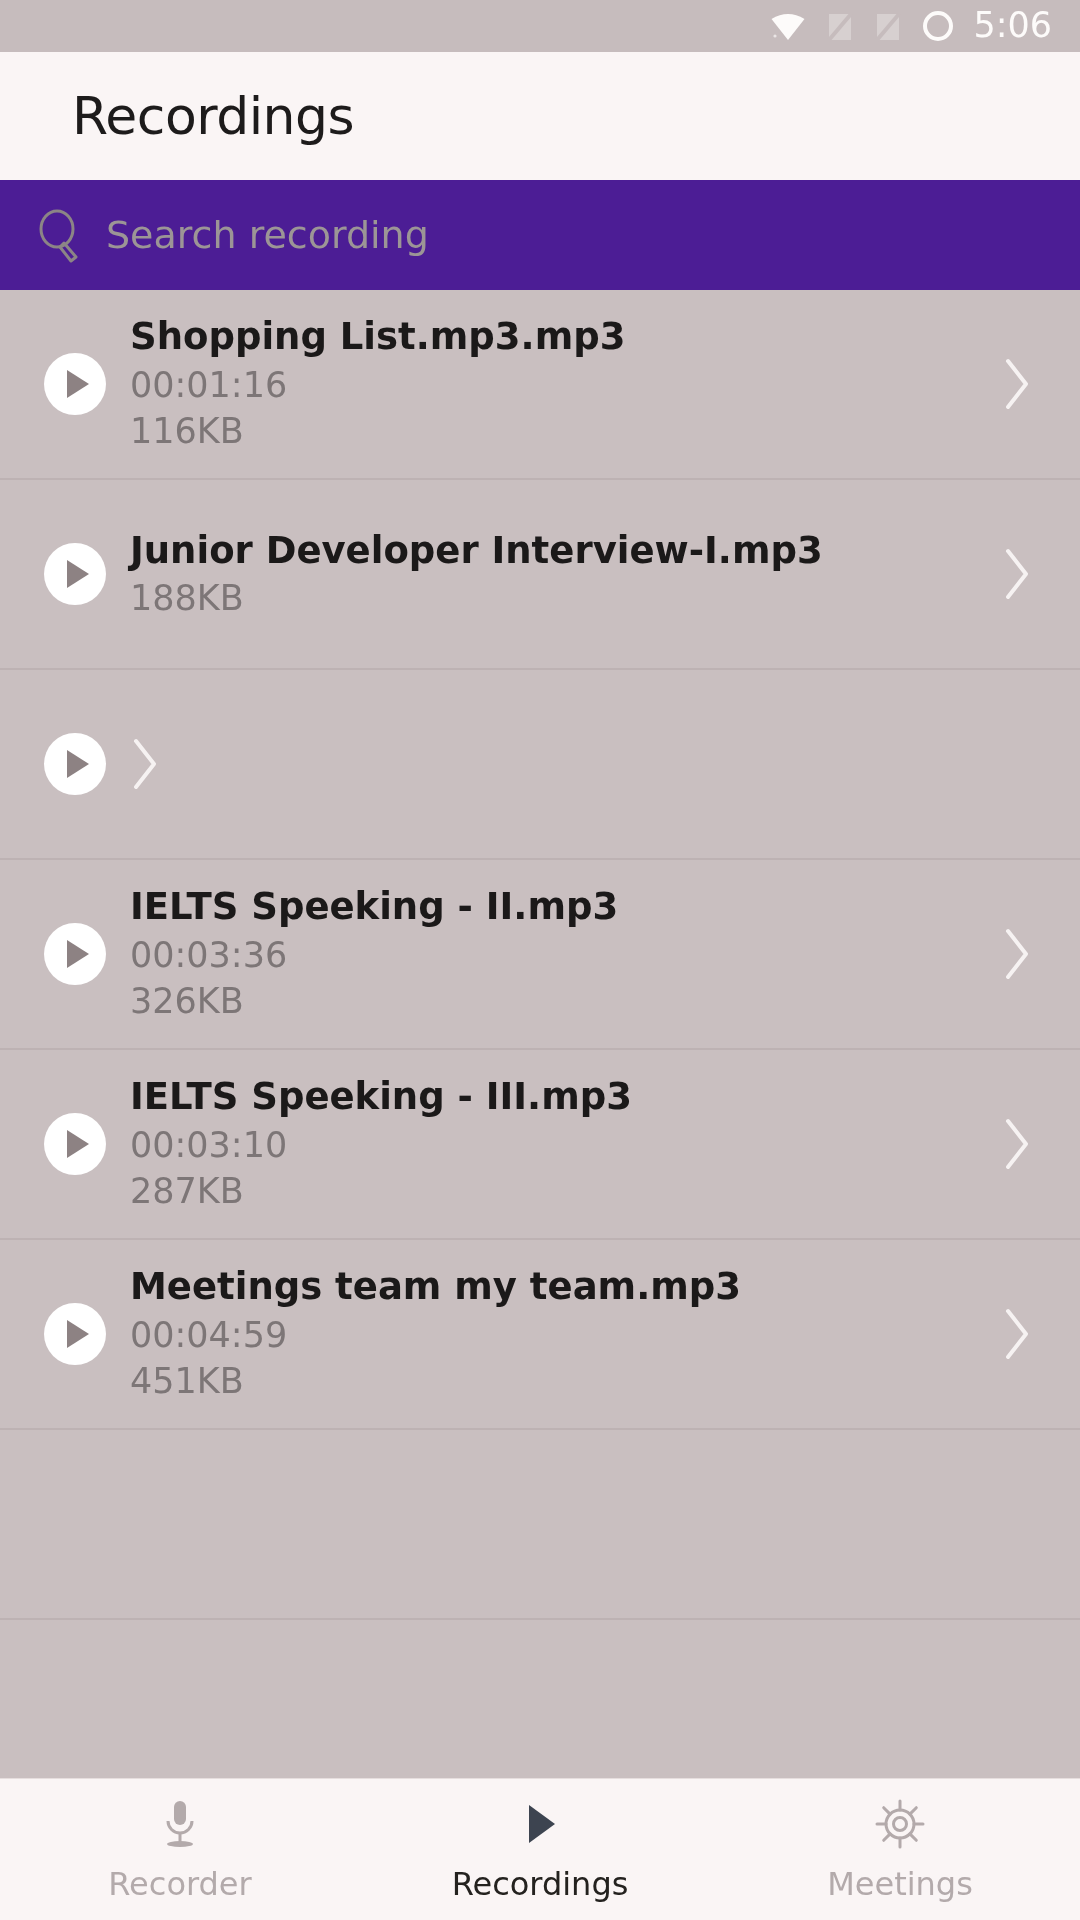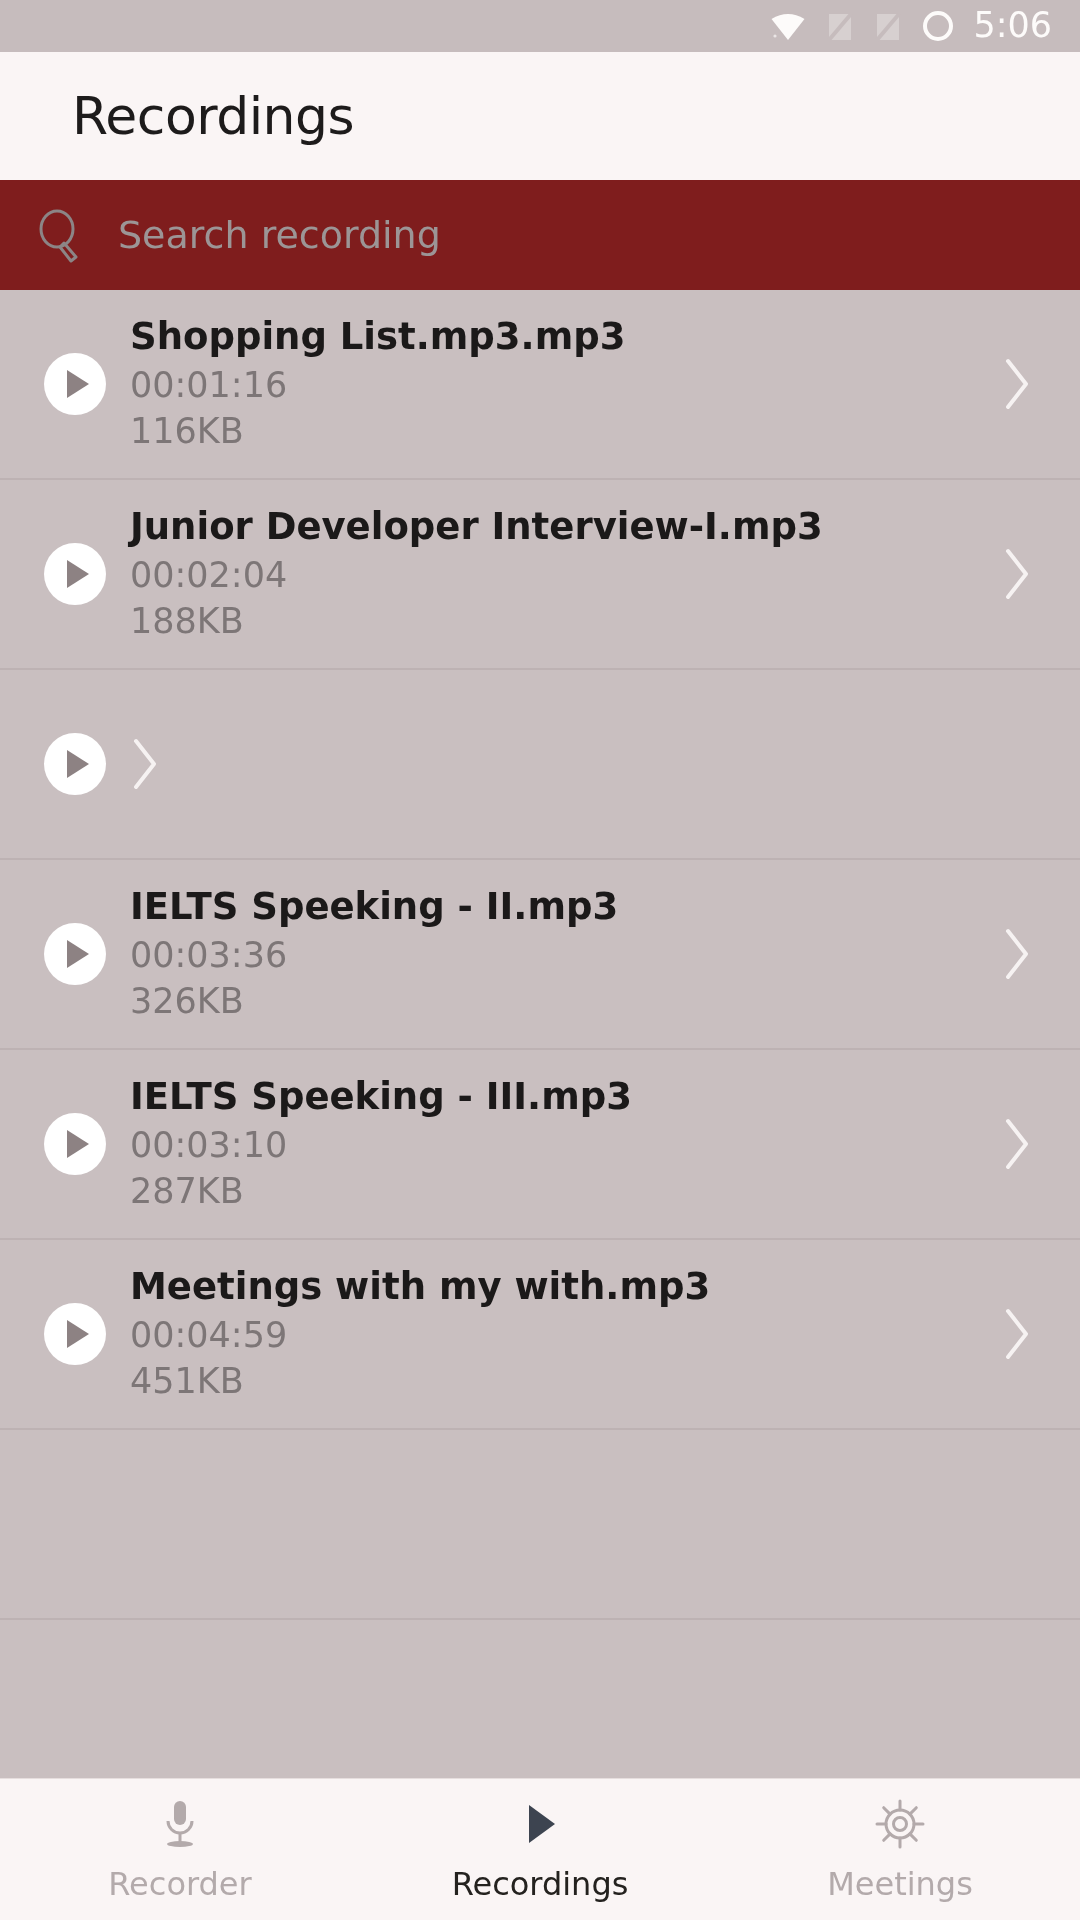--- a/index.html
+++ b/index.html
@@ -49,24 +49,24 @@
   .app-title {
     font-size:52px;
     color:#1d1b1b;
     font-family:"DejaVu Sans", sans-serif;
     letter-spacing:-0.5px;
   }
 
   
   .search-bar {
     height:110px;
-    background:#7f1d1d;
+    background:#4c1d95;
     display:flex; align-items:center;
     padding-left:30px;
-    gap:24px;
+    gap:12px;
     flex:0 0 auto;
   }
   .search-icon { flex:0 0 auto; display:block; }
   .search-placeholder {
     font-size:38px;
     color:#9c9596;
     font-family:"DejaVu Sans", sans-serif;
   }
 
   
@@ -199,21 +199,20 @@
         <path d="M6 4 L24 27 L6 50" fill="none" stroke="#f6f2f2" stroke-width="4" stroke-linecap="round" stroke-linejoin="round"></path>
       </svg>
     </div>
 
     <div class="rec-item">
       <div class="play-btn">
         <div class="play-tri"></div>
       </div>
       <div class="rec-info">
         <div class="rec-title">Junior Developer Interview-I.mp3</div>
-        <div class="rec-duration">00:02:04</div>
         <div class="rec-size">188KB</div>
       </div>
       <svg class="chevron" width="30" height="54" viewBox="0 0 30 54">
         <path d="M6 4 L24 27 L6 50" fill="none" stroke="#f6f2f2" stroke-width="4" stroke-linecap="round" stroke-linejoin="round"></path>
       </svg>
     </div>
 
     <div class="rec-item">
       <div class="play-btn">
         <div class="play-tri"></div>
@@ -249,21 +248,21 @@
       <svg class="chevron" width="30" height="54" viewBox="0 0 30 54">
         <path d="M6 4 L24 27 L6 50" fill="none" stroke="#f6f2f2" stroke-width="4" stroke-linecap="round" stroke-linejoin="round"></path>
       </svg>
     </div>
 
     <div class="rec-item">
       <div class="play-btn">
         <div class="play-tri"></div>
       </div>
       <div class="rec-info">
-        <div class="rec-title">Meetings with my with.mp3</div>
+        <div class="rec-title">Meetings team my team.mp3</div>
         <div class="rec-duration">00:04:59</div>
         <div class="rec-size">451KB</div>
       </div>
       <svg class="chevron" width="30" height="54" viewBox="0 0 30 54">
         <path d="M6 4 L24 27 L6 50" fill="none" stroke="#f6f2f2" stroke-width="4" stroke-linecap="round" stroke-linejoin="round"></path>
       </svg>
     </div>
 
     <div class="rec-item"></div>
 

